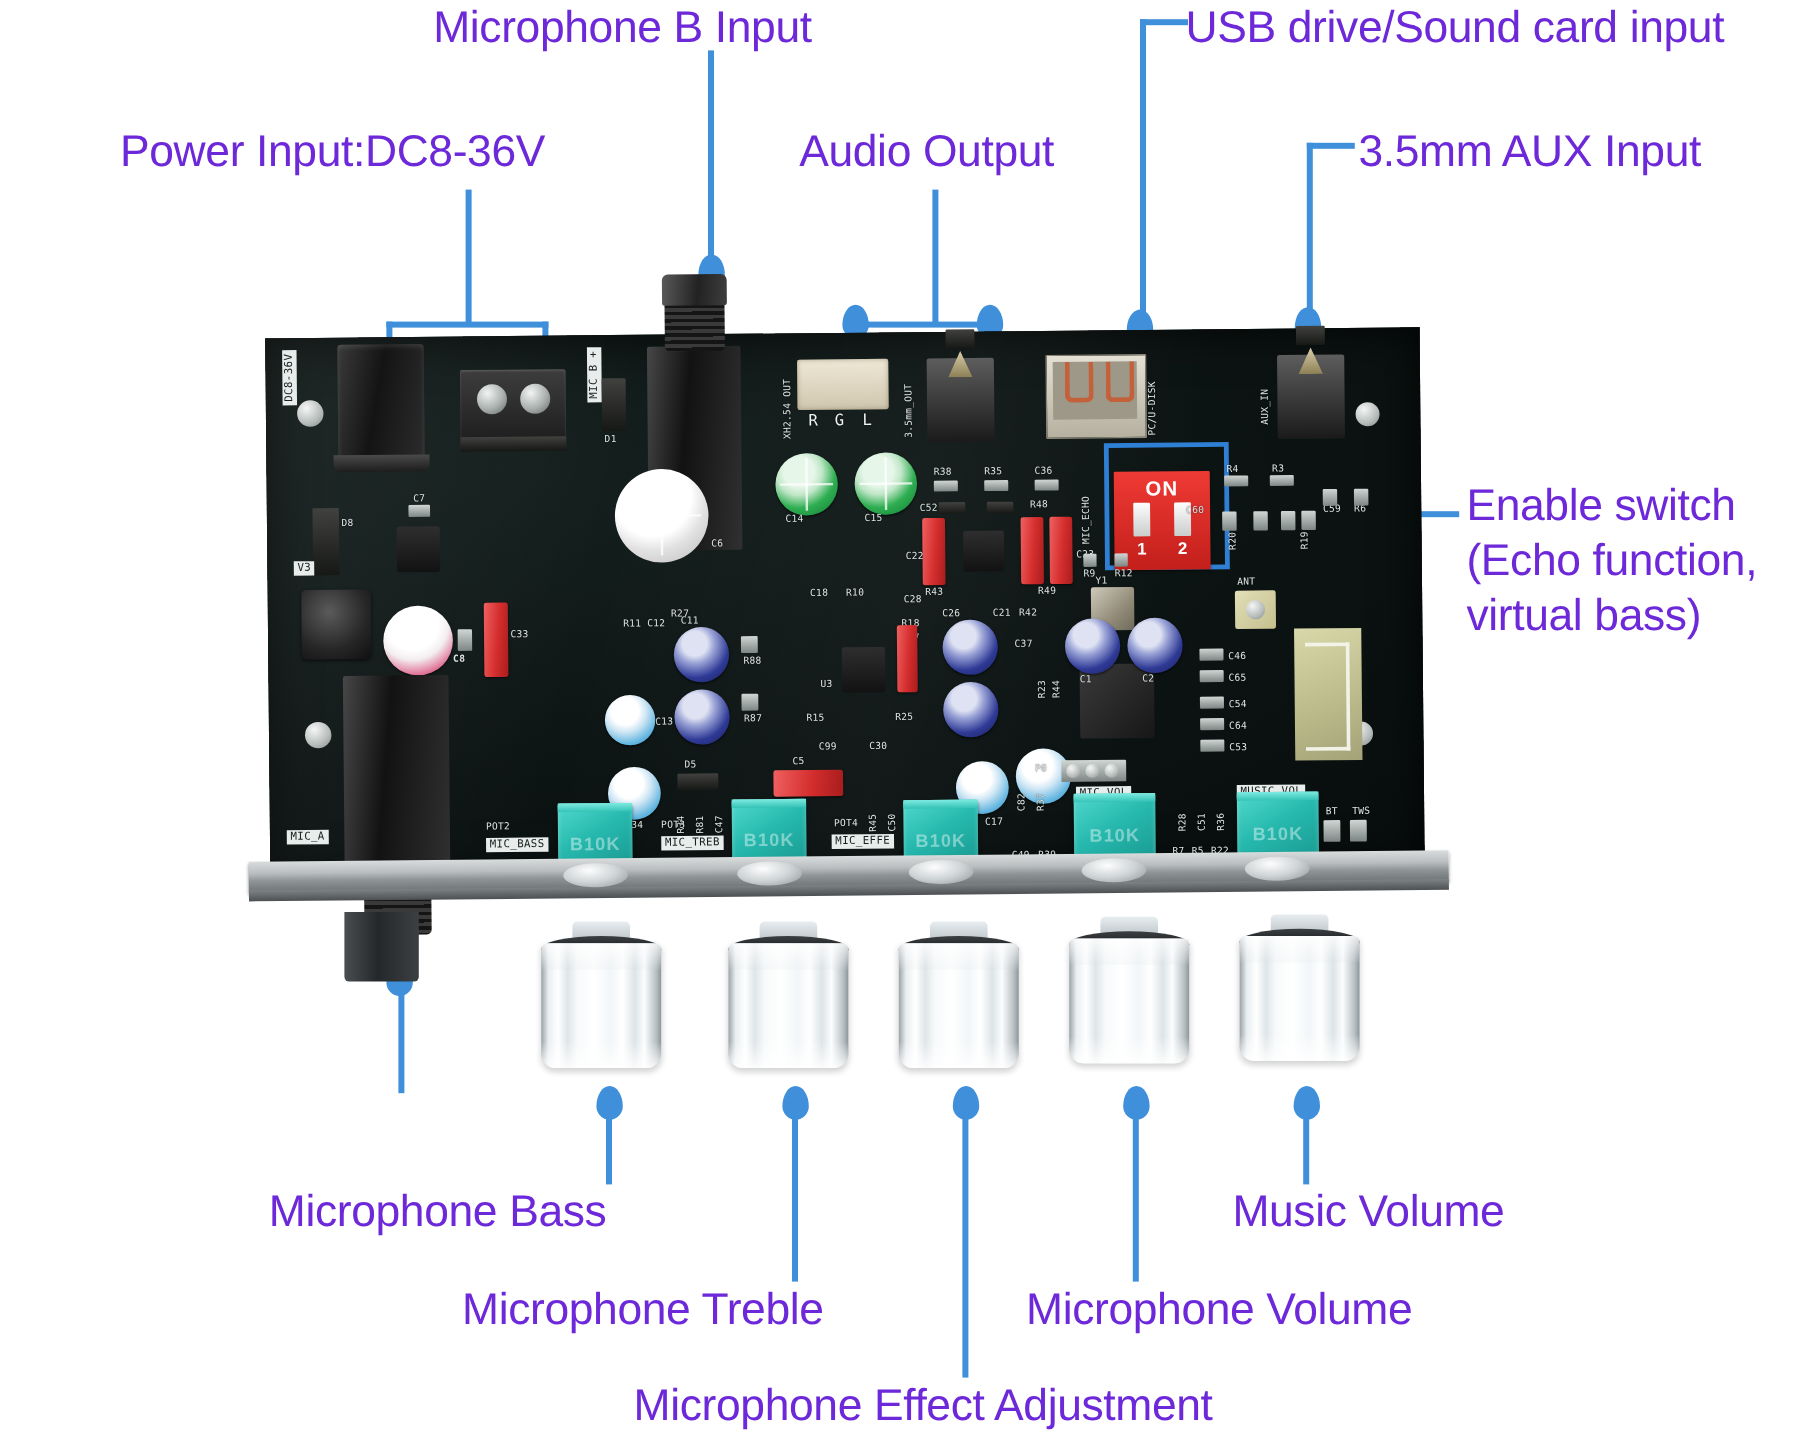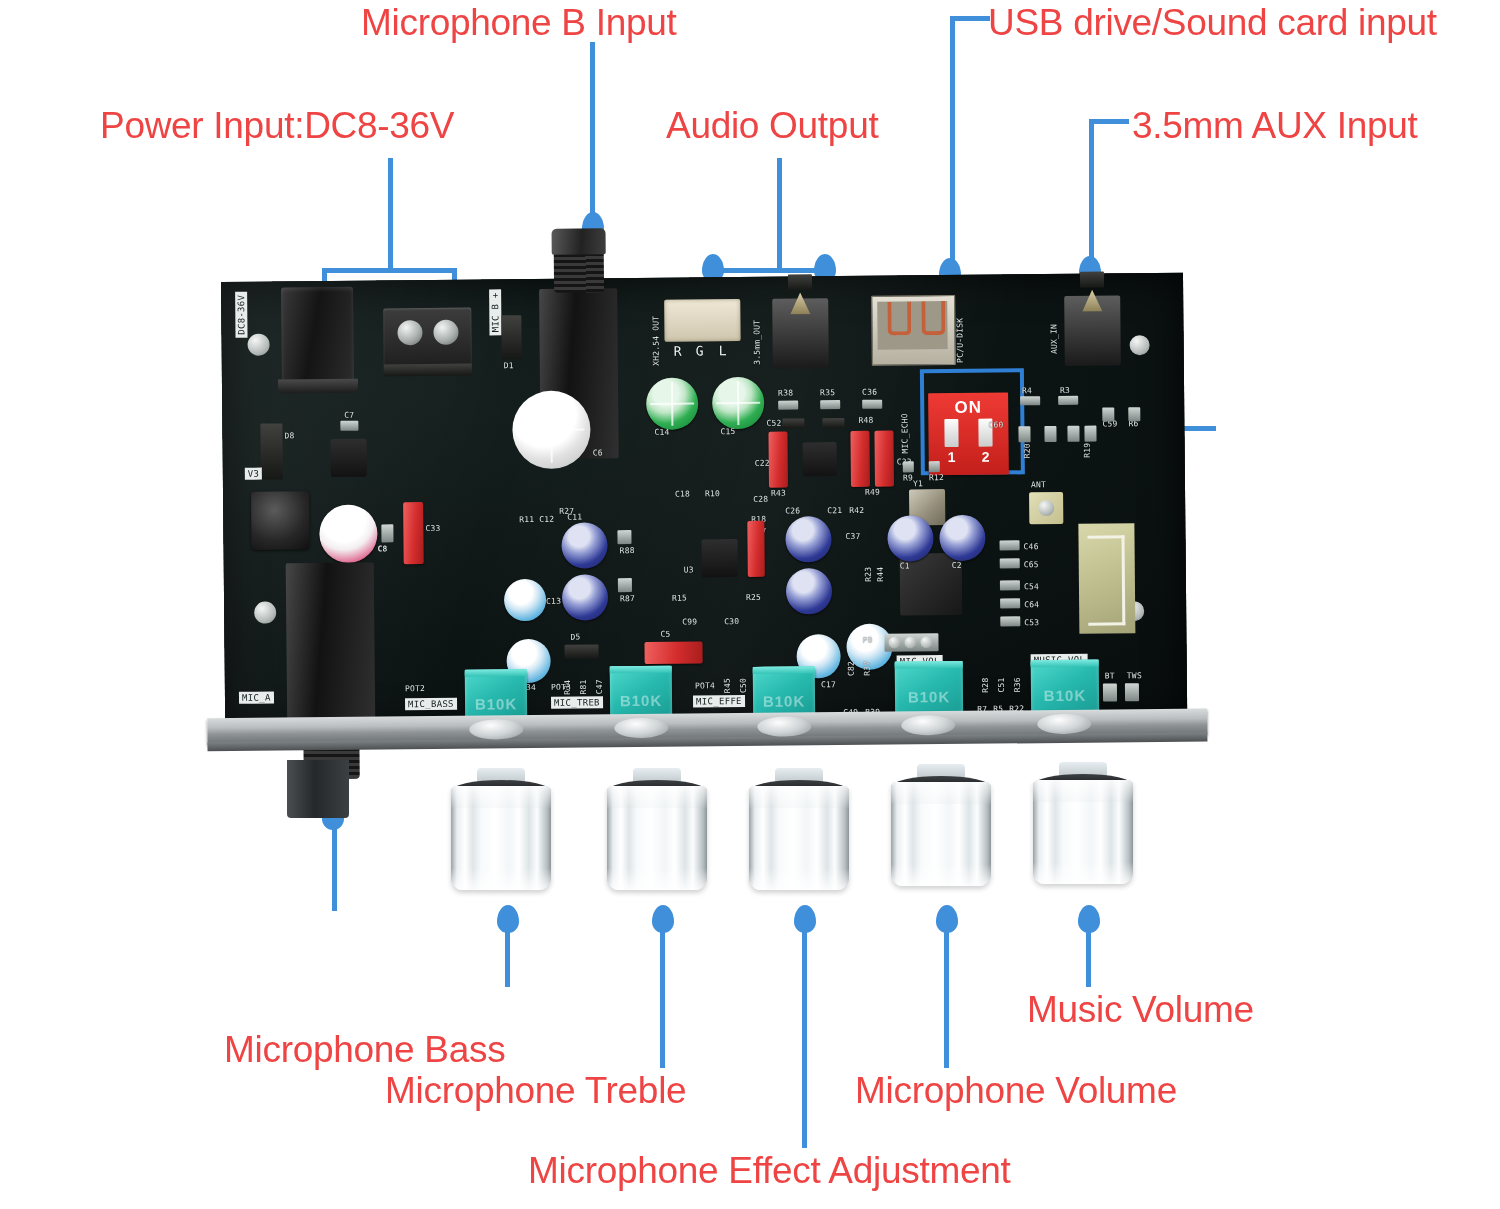--- a/index.html
+++ b/index.html
@@ -1,21 +1,21 @@
 <!DOCTYPE html>
 <html><head>
 <meta charset="utf-8">
 <style>
   html,body{margin:0;padding:0;background:#ffffff;}
   body{width:1500px;height:1209px;position:relative;overflow:hidden;
        font-family:"Liberation Sans","DejaVu Sans",sans-serif;}
   #stage{position:absolute;left:0;top:0;width:1500px;height:1209px;background:#fff;}
 
   
-  .lbl{position:absolute;color:#ef4444;font-size:37px;line-height:46px;
+  .lbl{position:absolute;color:#6d28d9;font-size:37px;line-height:46px;
        white-space:pre;letter-spacing:-0.3px;font-weight:400;}
   .lbl.multi{white-space:pre-line;}
 
   
   .vline{position:absolute;background:#3f8fdb;width:5px;}
   .hline{position:absolute;background:#3f8fdb;height:5px;}
   .dot{position:absolute;background:#3f8fdb;border-radius:50% 50% 50% 50%/60% 60% 40% 40%;
        width:22px;height:28px;}
 
   
@@ -151,23 +151,26 @@
   <div class="lbl" style="left:100px;top:103px;">Power Input:DC8-36V</div>
 
   <div class="lbl" style="left:361px;top:0px;">Microphone B Input</div>
 
   <div class="lbl" style="left:666px;top:103px;">Audio Output</div>
 
   <div class="lbl" style="left:988px;top:0px;">USB drive/Sound card input</div>
 
   <div class="lbl" style="left:1132px;top:103px;">3.5mm AUX Input</div>
 
-
-
-  <div class="lbl" style="left:224px;top:987px;margin-top:40px;">Microphone Bass</div>
+  <div class="lbl multi" style="left:1222px;top:398px;">Enable switch
+(Echo function,
+virtual bass)</div>
+
+
+  <div class="lbl" style="left:224px;top:987px;">Microphone Bass</div>
 
   <div class="lbl" style="left:385px;top:1068px;">Microphone Treble</div>
 
   <div class="lbl" style="left:528px;top:1148px;">Microphone Effect Adjustment</div>
 
   <div class="lbl" style="left:855px;top:1068px;">Microphone Volume</div>
 
   <div class="lbl" style="left:1027px;top:987px;">Music Volume</div>
 
   <div class="vline" style="left:388px;top:158px;height:113px;"></div>

